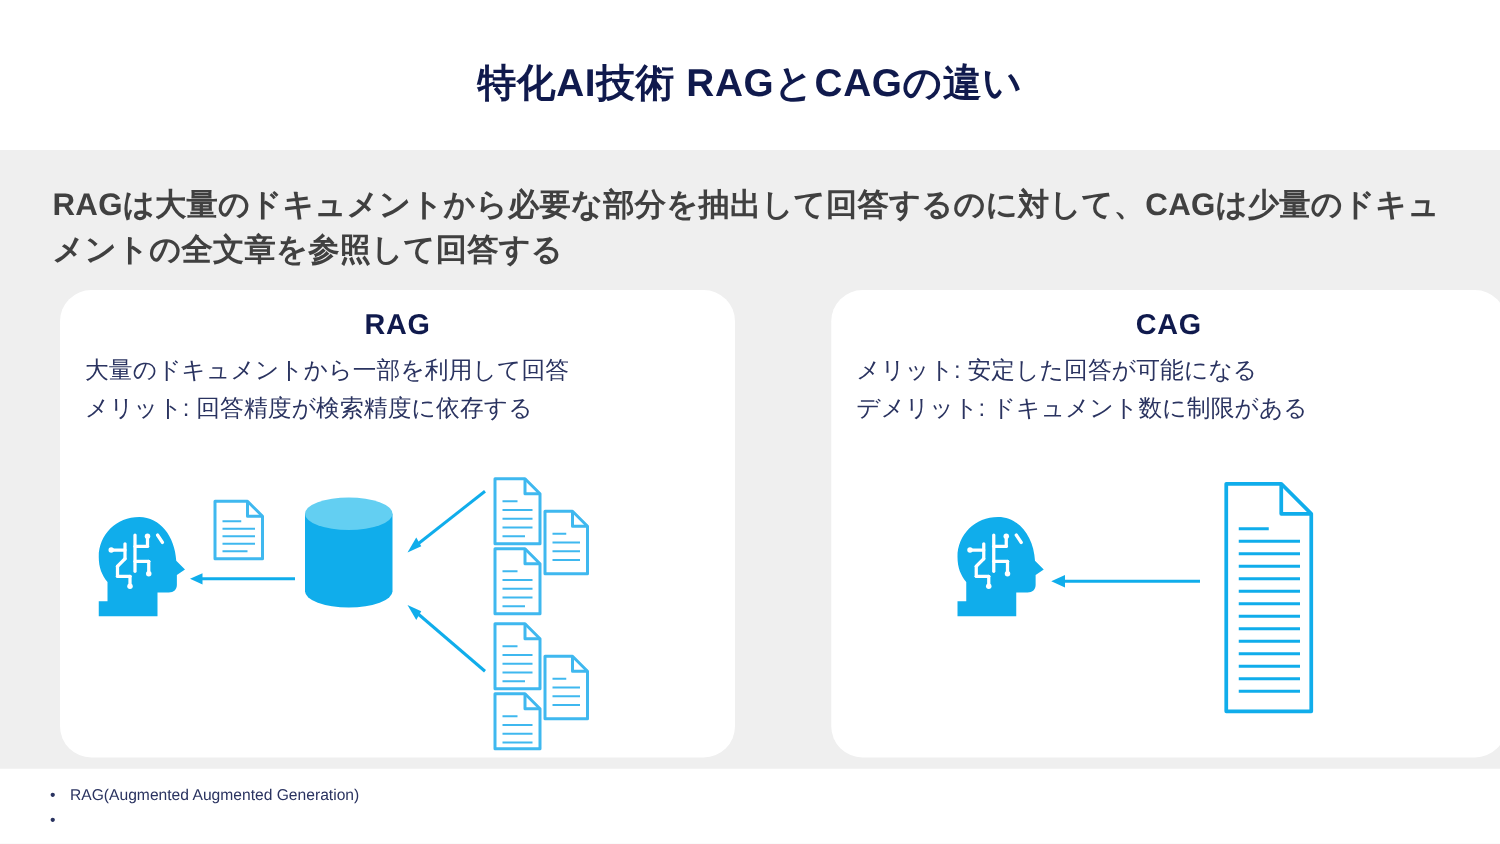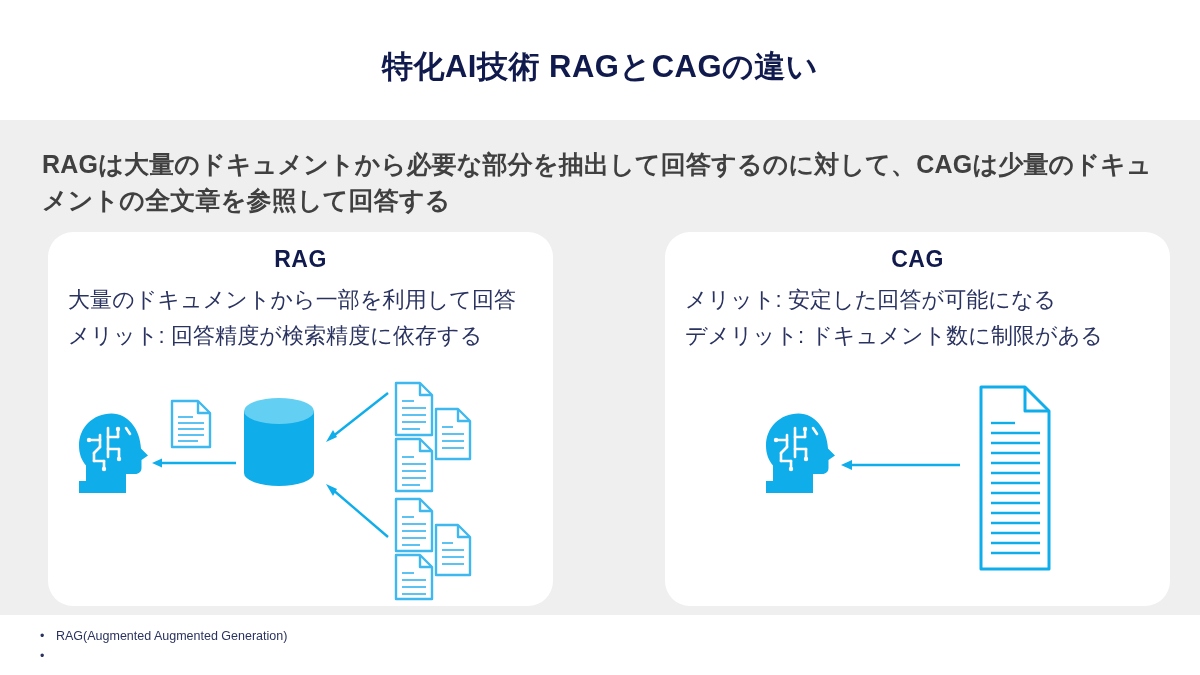--- a/index.html
+++ b/index.html
@@ -58,20 +58,21 @@
   }
 
   
   .card {
     position: absolute;
     top: 232px;
     width: 505px;
     height: 374px;
     background: #ffffff;
     border-radius: 25px;
+    padding-left: 35px;
   }
   .card-rag { left: 48px; }
   .card-cag { left: 630px; margin-left: 35px; }
 
   .card-title {
     position: absolute;
     top: 14px;
     left: 0;
     width: 100%;
     text-align: center;
@@ -79,21 +80,21 @@
     font-weight: bold;
     color: #101a4d;
     letter-spacing: 0.5px;
   }
 
   .card-lines {
     position: absolute;
     top: 50px;
     left: 20px;
     right: 0;
-    font-size: 22px;
+    font-size: 19px;
     color: #2a3360;
     line-height: 1.62;
     letter-spacing: 0.1px;
   }
   .card-lines div { white-space: nowrap; }
 
   .card-figure {
     position: absolute;
     left: 0;
     top: 145px;

